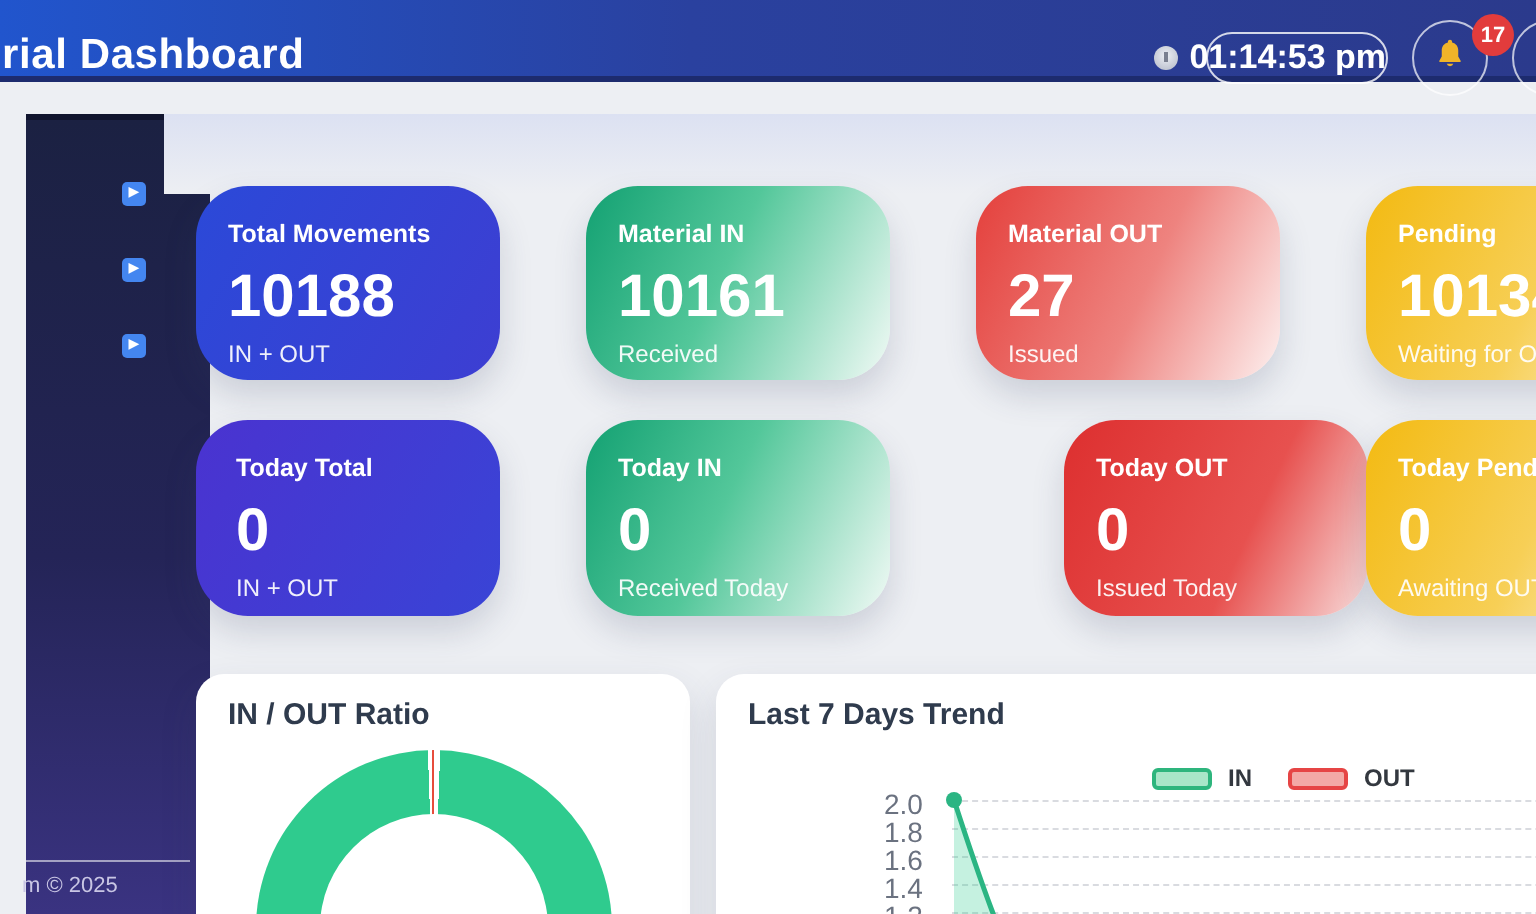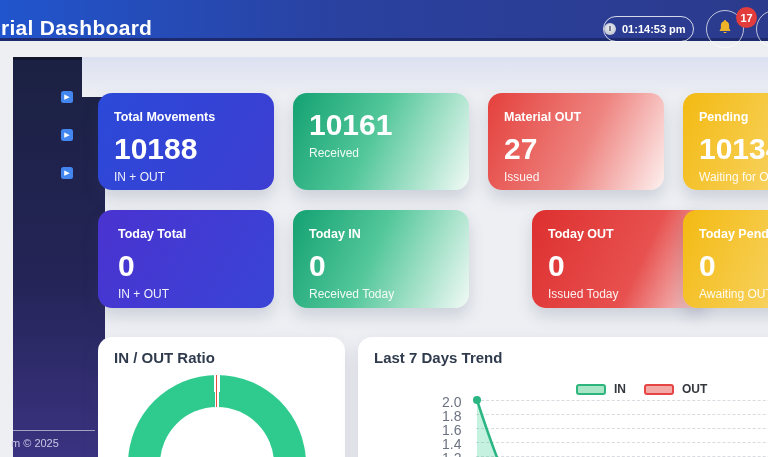--- a/index.html
+++ b/index.html
@@ -16,22 +16,22 @@
     border-bottom:3px solid #1d2b6e;
   }
   .header-title {
     position:absolute; left:1px; top:16px;
     font-size:21px; font-weight:bold; color:#ffffff; letter-spacing:.3px;
     white-space:nowrap;
   }
   .clock-pill {
     position:absolute; left:603px; top:16px; width:91px; height:26px;
     border:1.5px solid rgba(255,255,255,.8); border-radius:13px;
-    display:flex; align-items:center; justify-content:flex-start; gap:6px;
-    color:#fff; font-size:11px; font-weight:bold; white-space:nowrap;
+    display:flex; align-items:center; justify-content:flex-end; gap:6px;
+    color:#fff; font-size:17px; font-weight:bold; white-space:nowrap;
   }
   .clock-dot {
     width:12px; height:12px; border-radius:50%;
     background:radial-gradient(circle at 50% 40%, #eceff4 0%, #c3c8d4 70%);
     position:relative; flex:0 0 auto;
   }
   .clock-dot::after{
     content:""; position:absolute; left:5px; top:3px; width:2px; height:5px;
     background:#7a8090;
   }
@@ -68,21 +68,21 @@
   .side-footer {
     position:absolute; left:-2px; top:377px; color:#c9c6e4; font-size:11px;
     white-space:nowrap;
   }
   
   .main-glow {
     position:absolute; left:82px; top:57px; width:686px; height:40px;
     background:linear-gradient(180deg,#dce1f2 0%, #edeff3 100%);
   }
   .card {
-    position:absolute; width:176px; border-radius:14px;
+    position:absolute; width:152px; border-radius:26px;
     padding:17px 16px 0 16px; color:#fff;
     box-shadow:0 8px 16px rgba(55,65,100,.18);
   }
   .card .c-title { font-size:12.5px; font-weight:bold; margin-bottom:10px; white-space:nowrap; }
   .card .c-value { font-size:30px; font-weight:bold; line-height:1; }
   .card .c-sub   { font-size:12px; margin-top:6px; opacity:.92; white-space:nowrap; }
   .row1 { top:93px;  height:97px; }
   .row2 { top:210px; height:98px; }
   .pos1 { left:98px; }  .pos2 { left:293px; } .pos3 { left:488px; } .pos4 { left:683px; }
   .theme-blue   { background:linear-gradient(120deg,#2b49d8 0%,#3d3ed2 100%); }
@@ -162,20 +162,21 @@
 </div>
 
 <div class="main-glow"></div>
 
 <div class="card row1 pos1 theme-blue">
   <div class="c-title">Total Movements</div>
   <div class="c-value">10188</div>
   <div class="c-sub">IN + OUT</div>
 </div>
 <div class="card row1 pos2 theme-green">
+  <div class="c-title">Material IN</div>
   <div class="c-value">10161</div>
   <div class="c-sub">Received</div>
 </div>
 <div class="card row1 pos3 theme-red">
   <div class="c-title">Material OUT</div>
   <div class="c-value">27</div>
   <div class="c-sub">Issued</div>
 </div>
 <div class="card row1 pos4 theme-yellow">
   <div class="c-title">Pending</div>

